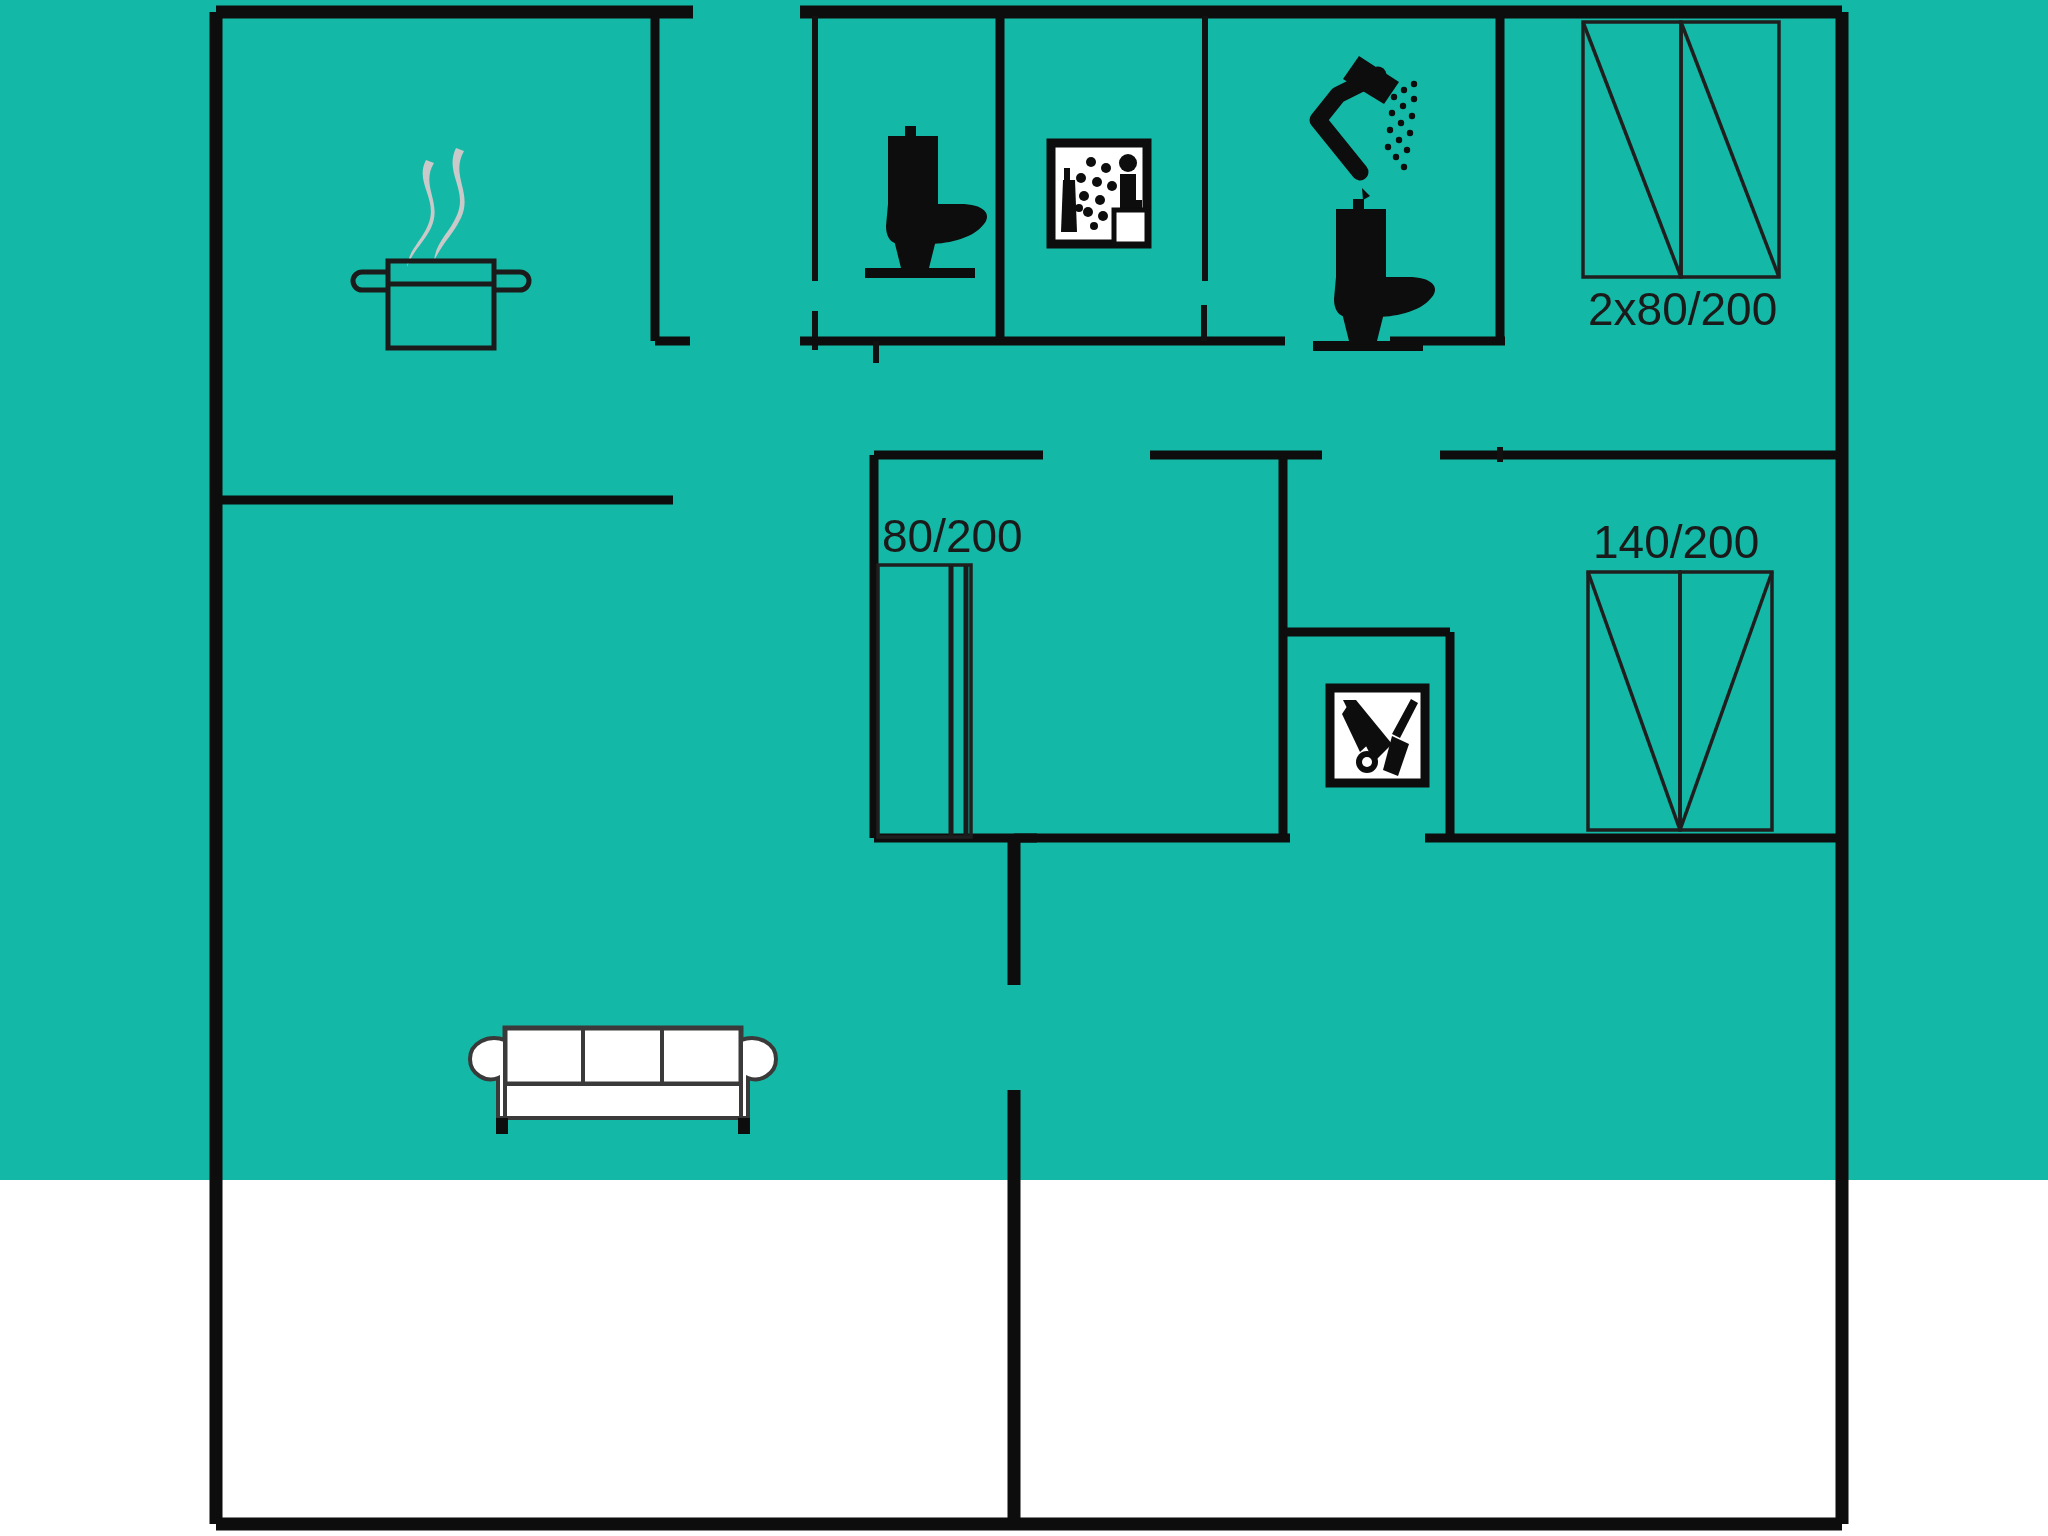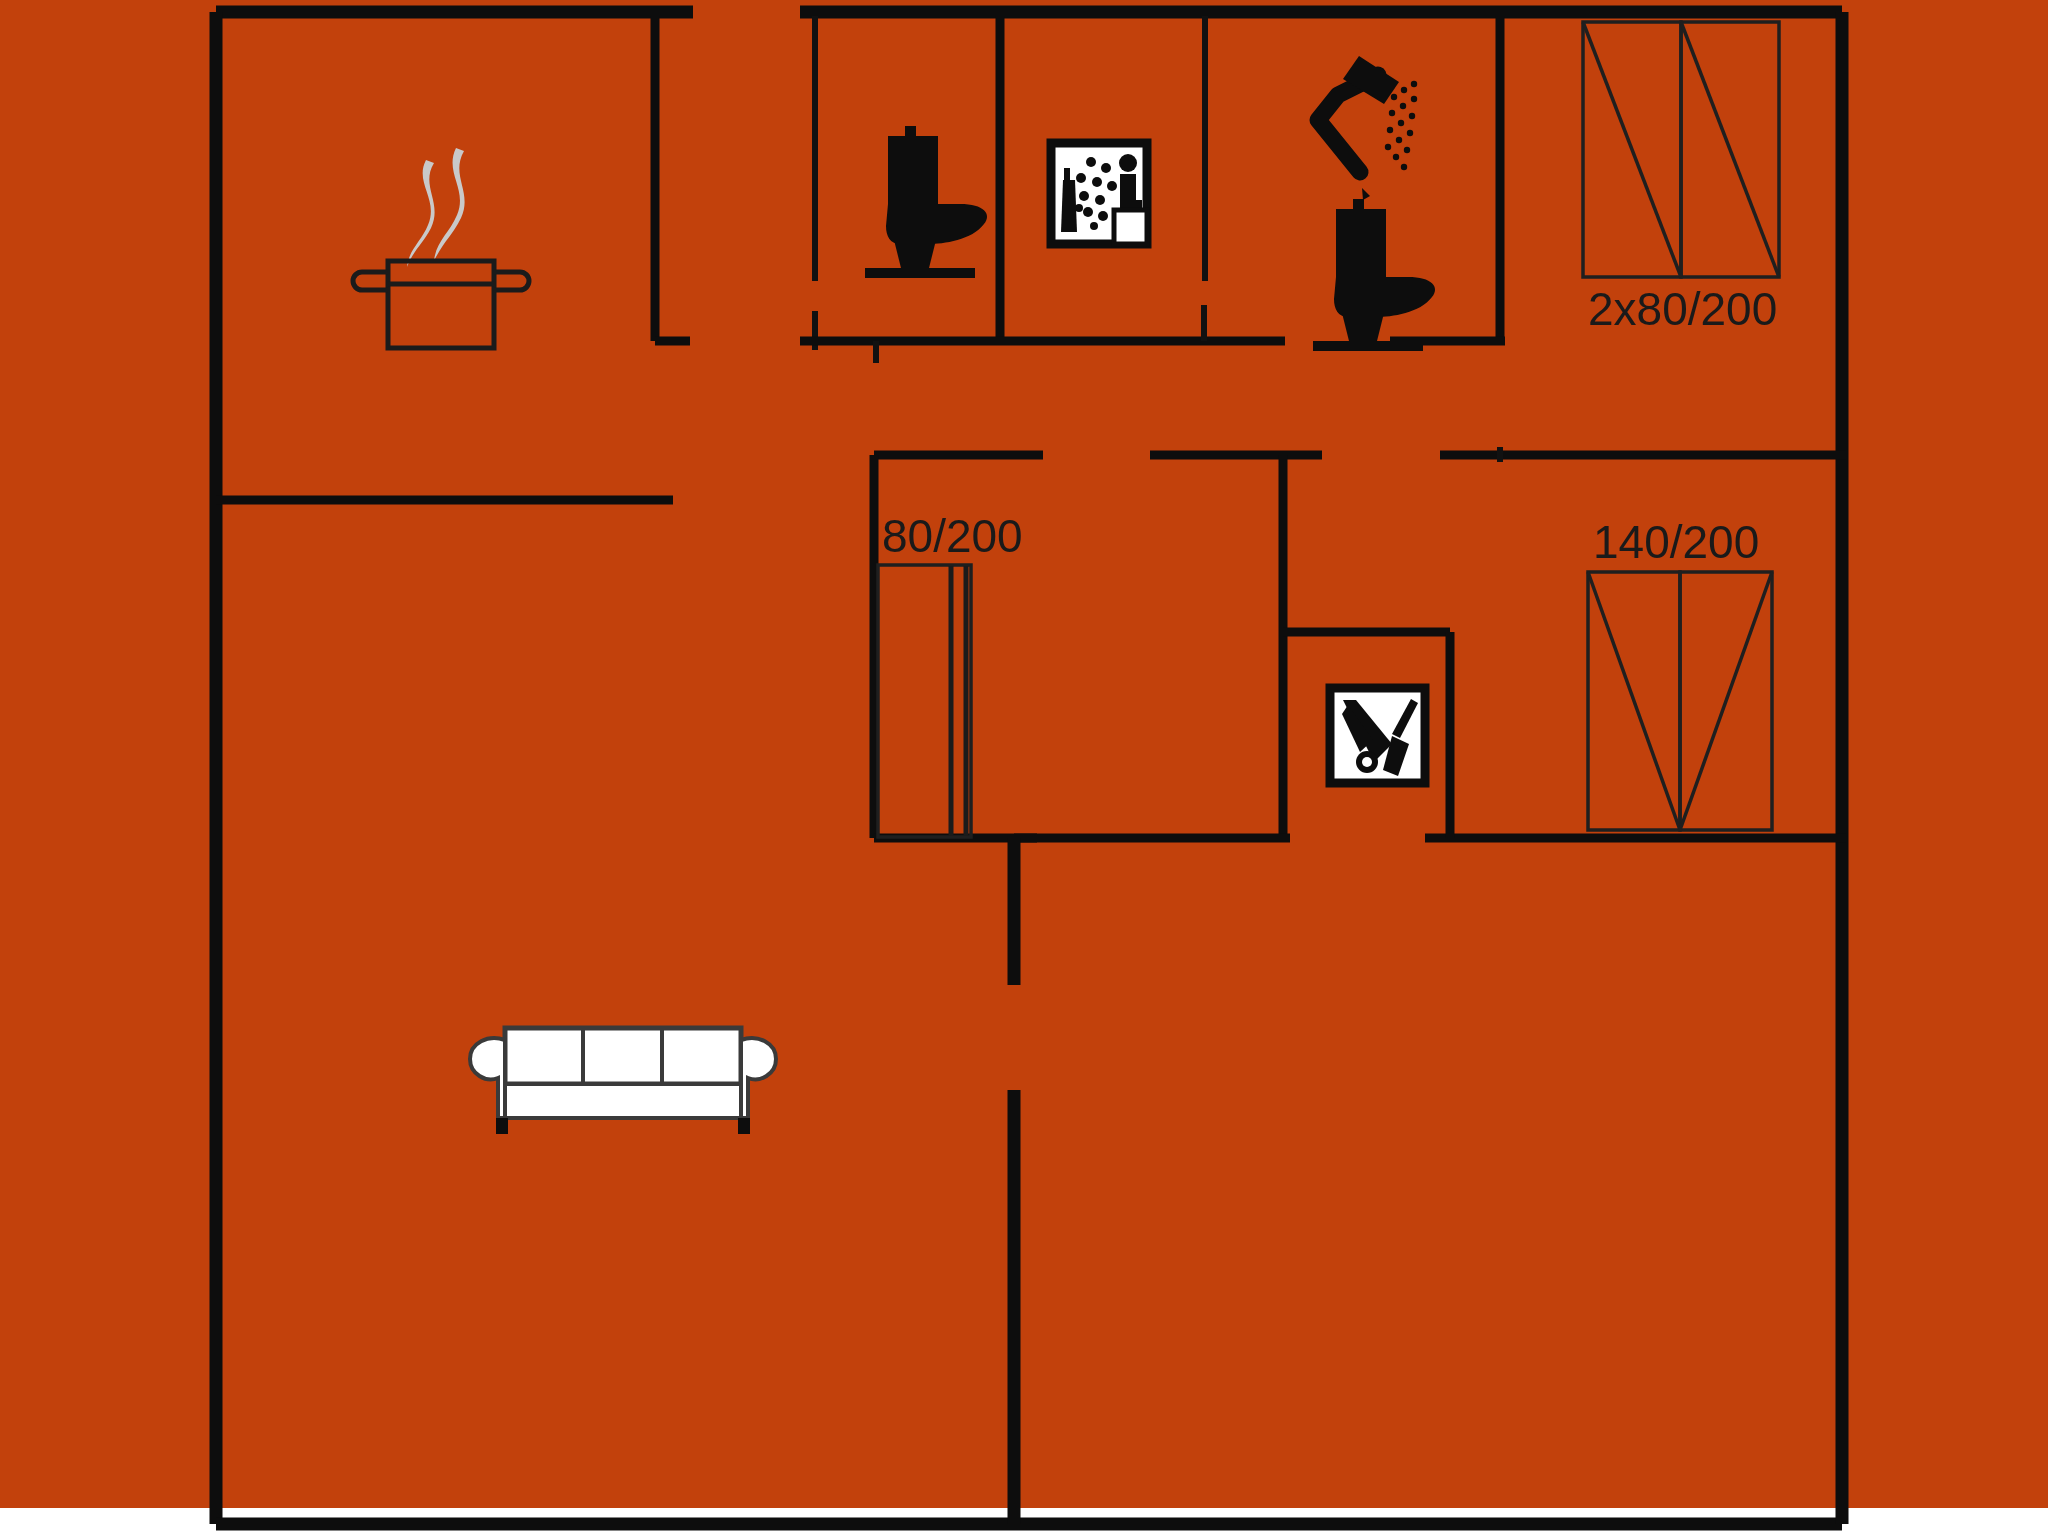--- a/index.html
+++ b/index.html
@@ -9,22 +9,22 @@
   }
   body {
     width: 2048px;
     height: 1536px;
     font-family: "Liberation Sans", sans-serif;
     overflow: hidden;
   }
   #floorplan-root {
     position: relative;
     width: 2048px;
-    height: 1508px;
-    background: #c2410c;
+    height: 1180px;
+    background: #14b8a6;
   }
   #plan-svg {
     position: absolute;
     left: 0;
     top: 0;
     width: 2048px;
     height: 1536px;
   }
   .label-text {
     font-family: "Liberation Sans", sans-serif;

